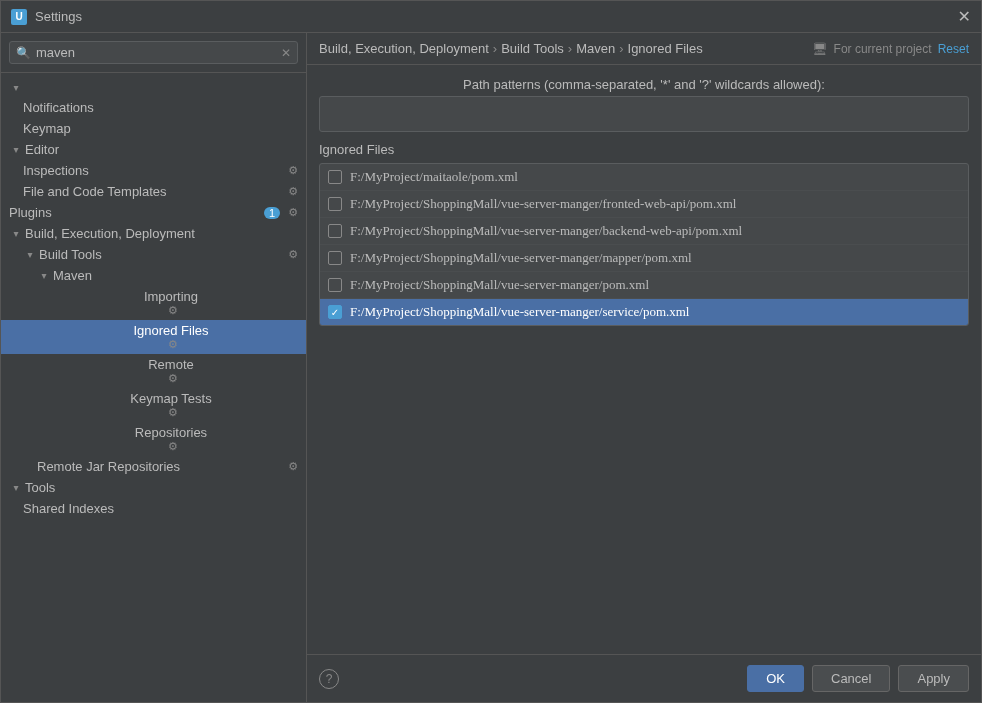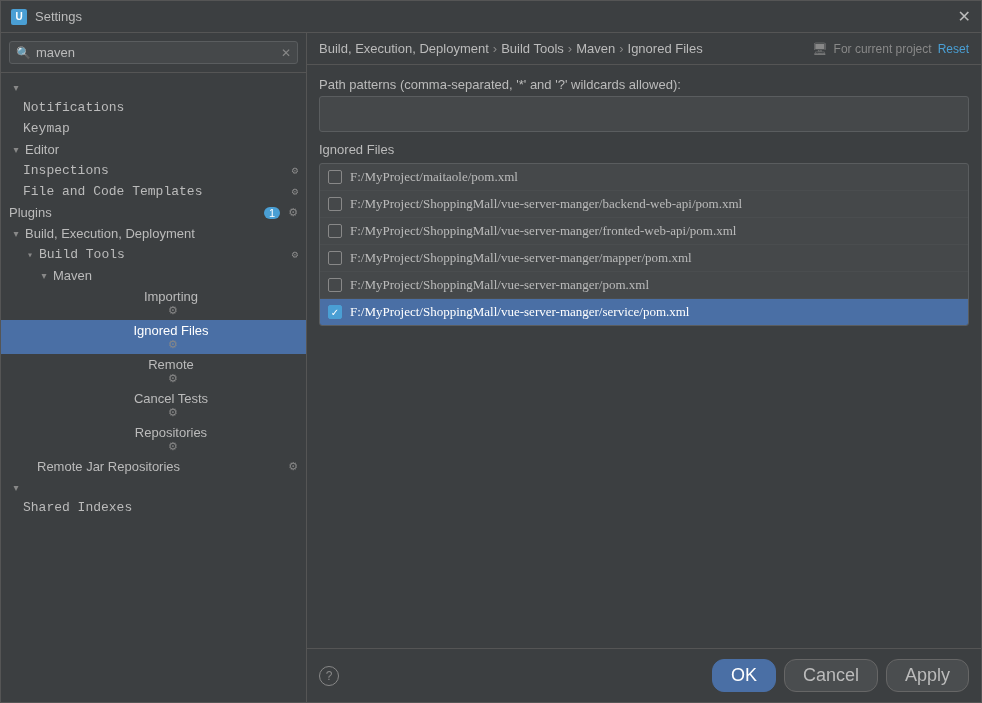--- a/index.html
+++ b/index.html
@@ -121,21 +121,21 @@
     .expand-icon {
       width: 14px;
       height: 14px;
       display: inline-flex;
       align-items: center;
       justify-content: center;
       margin-right: 2px;
       font-size: 10px;
       color: #888;
     }
-    .indent-1 { padding-left: 22px; font-family: Liberation Mono, monospace; }
+    .indent-1 { padding-left: 22px; }
     .indent-2 { padding-left: 36px; }
     .indent-3 { padding-left: 43px; flex-direction: column; }
     .tree-label { flex: 1; }
     .tree-icon-right {
       color: #888;
       font-size: 11px;
       margin-left: 4px;
     }
     .badge {
       background: #4a9fd4;
@@ -190,20 +190,21 @@
       padding: 12px;
       overflow-y: auto;
       display: flex;
       flex-direction: column;
       gap: 10px;
     }
     .path-patterns-label {
       color: #bbb;
       font-size: 13px;
       margin-bottom: 4px;
+      text-align: center;
     }
     .path-patterns-input {
       background: #45484a;
       border: 1px solid #5a5d5f;
       border-radius: 3px;
       padding: 6px 8px;
       color: #bbb;
       font-size: 13px;
       width: 100%;
       height: 36px;
@@ -278,26 +279,26 @@
       font-size: 12px;
       cursor: pointer;
     }
     .bottom-buttons {
       margin-left: auto;
       display: flex;
       gap: 8px;
     }
     .btn {
       padding: 5px 18px;
-      border-radius: 12px;
+      border-radius: 3px;
       border: 1px solid #666;
       background: #4a4d4f;
       color: #bbb;
       cursor: pointer;
-      font-size: 18px;
+      font-size: 13px;
     }
     .btn.primary {
       background: #4a6fa5;
       border-color: #4a6fa5;
       color: #fff;
     }
   </style>
 </head>
 <body>
 
@@ -379,36 +380,37 @@
           <span class="tree-label">Ignored Files</span>
           <span class="tree-icon-right">⚙</span>
         </div>
 
         <div class="tree-item indent-3">
           <span class="tree-label">Remote</span>
           <span class="tree-icon-right">⚙</span>
         </div>
 
         <div class="tree-item indent-3">
-          <span class="tree-label">Cancel Tests</span>
+          <span class="tree-label">Keymap Tests</span>
           <span class="tree-icon-right">⚙</span>
         </div>
 
         <div class="tree-item indent-3">
           <span class="tree-label">Repositories</span>
           <span class="tree-icon-right">⚙</span>
         </div>
 
         <div class="tree-item indent-2">
           <span class="tree-label">Remote Jar Repositories</span>
           <span class="tree-icon-right">⚙</span>
         </div>
 
         <div class="tree-item group-header">
           <span class="expand-icon">▾</span>
+          <span class="tree-label">Tools</span>
         </div>
 
         <div class="tree-item indent-1">
           <span class="tree-label">Shared Indexes</span>
         </div>
 
       </div>
     </div>
 
     <div class="main-panel">
@@ -438,26 +440,26 @@
           <div class="ignored-files-label">Ignored Files</div>
           <div class="file-list">
 
             <div class="file-item">
               <div class="file-checkbox"></div>
               <span class="file-path">F:/MyProject/maitaole/pom.xml</span>
             </div>
 
             <div class="file-item">
               <div class="file-checkbox"></div>
-              <span class="file-path">F:/MyProject/ShoppingMall/vue-server-manger/backend-web-api/pom.xml</span>
+              <span class="file-path">F:/MyProject/ShoppingMall/vue-server-manger/fronted-web-api/pom.xml</span>
             </div>
 
             <div class="file-item">
               <div class="file-checkbox"></div>
-              <span class="file-path">F:/MyProject/ShoppingMall/vue-server-manger/fronted-web-api/pom.xml</span>
+              <span class="file-path">F:/MyProject/ShoppingMall/vue-server-manger/backend-web-api/pom.xml</span>
             </div>
 
             <div class="file-item">
               <div class="file-checkbox"></div>
               <span class="file-path">F:/MyProject/ShoppingMall/vue-server-manger/mapper/pom.xml</span>
             </div>
 
             <div class="file-item">
               <div class="file-checkbox"></div>
               <span class="file-path">F:/MyProject/ShoppingMall/vue-server-manger/pom.xml</span>

